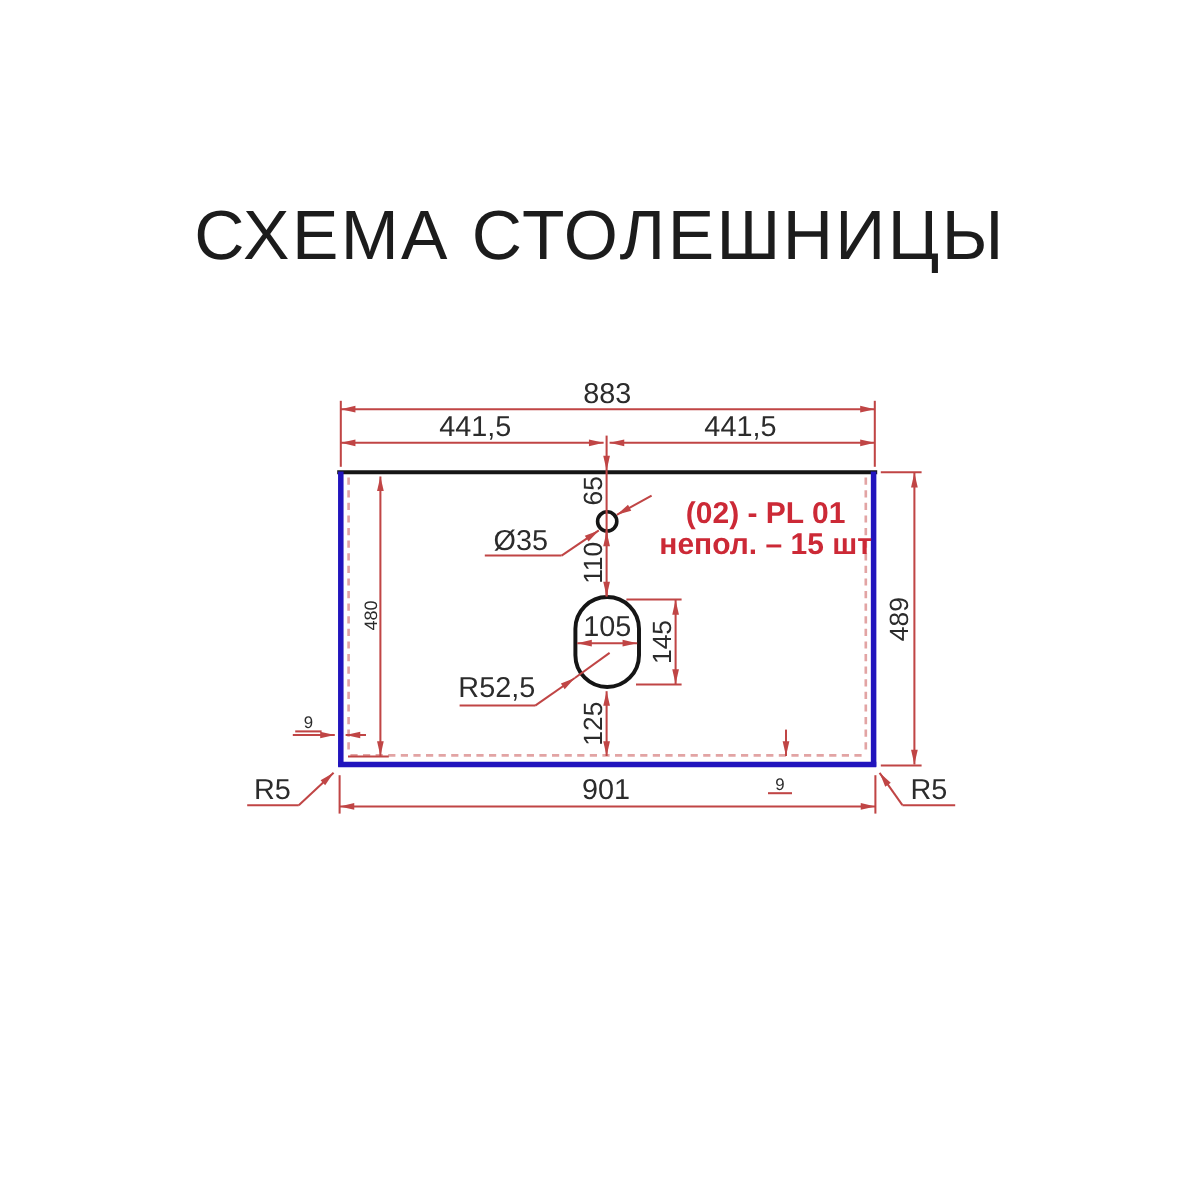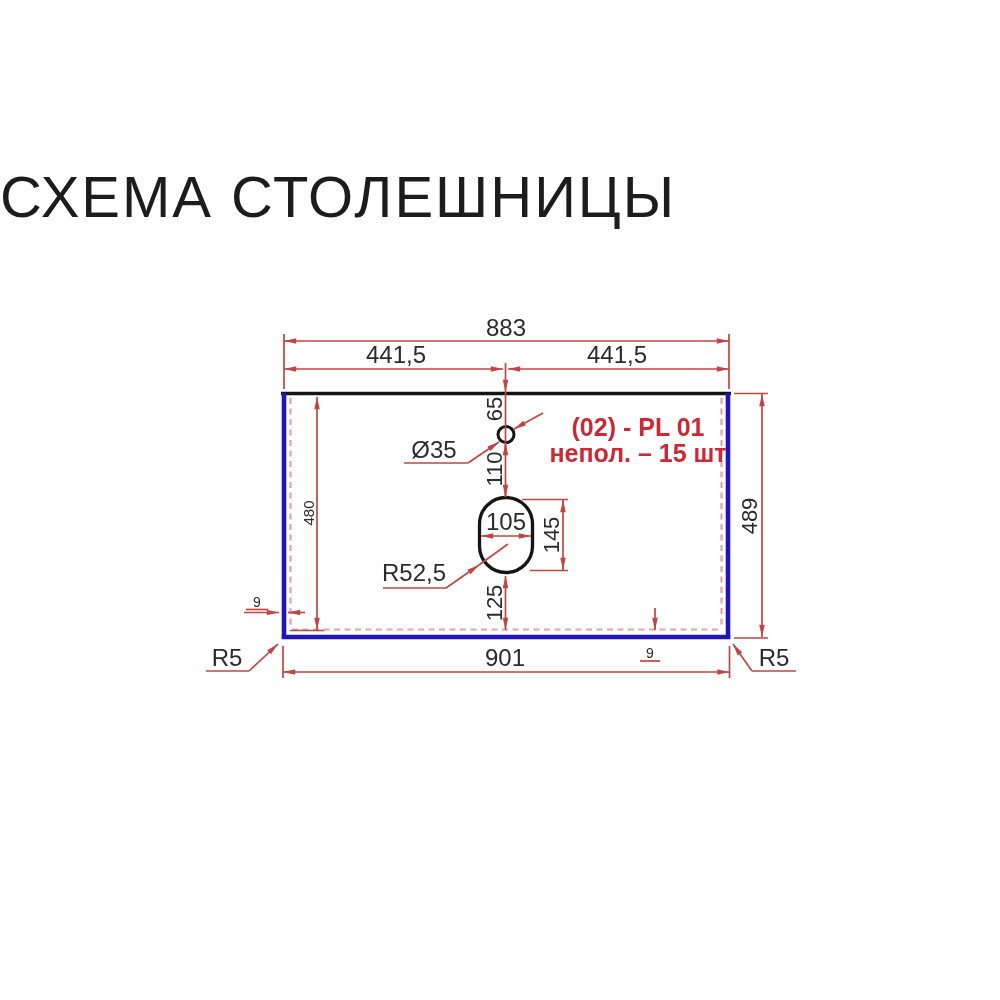--- a/index.html
+++ b/index.html
@@ -10,21 +10,21 @@
     background: #ffffff;
     font-family: "Liberation Sans", sans-serif;
     overflow: hidden;
   }
   .title {
     position: absolute;
     top: 163px;
     left: 0;
     width: 1000px;
     margin: 0;
-    text-align: left;
+    text-align: center;
     font-size: 58px;
     font-weight: 300;
     letter-spacing: 2px;
     color: #1c1c1c;
     font-family: "Liberation Sans", sans-serif;
   }
   svg.drawing { position: absolute; top: 0; left: 0; }
 
   .outline   { stroke: #151515; stroke-width: 3.3; fill: none; }
   .cutshape  { stroke: #151515; fill: #ffffff; }

